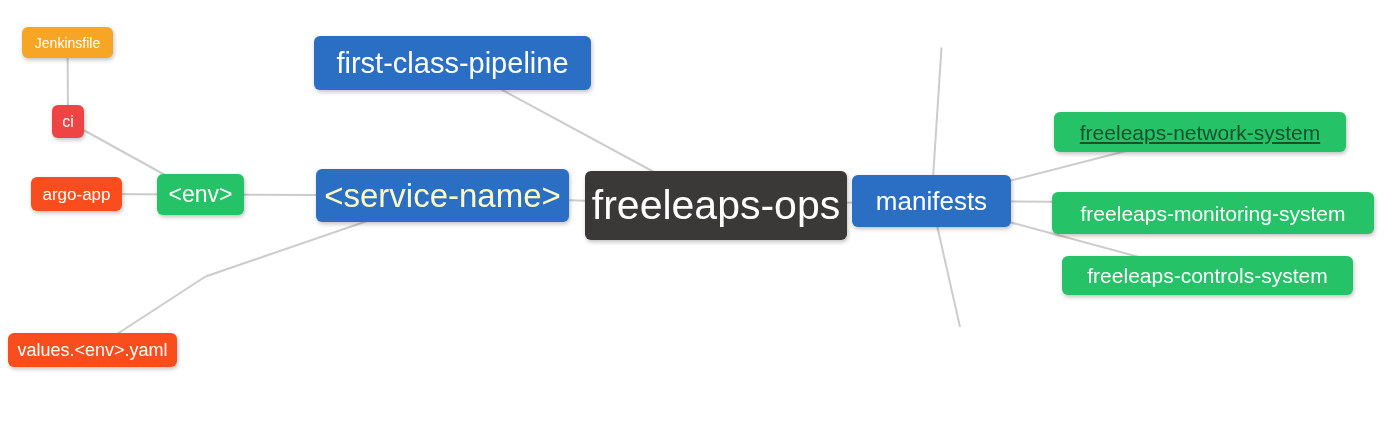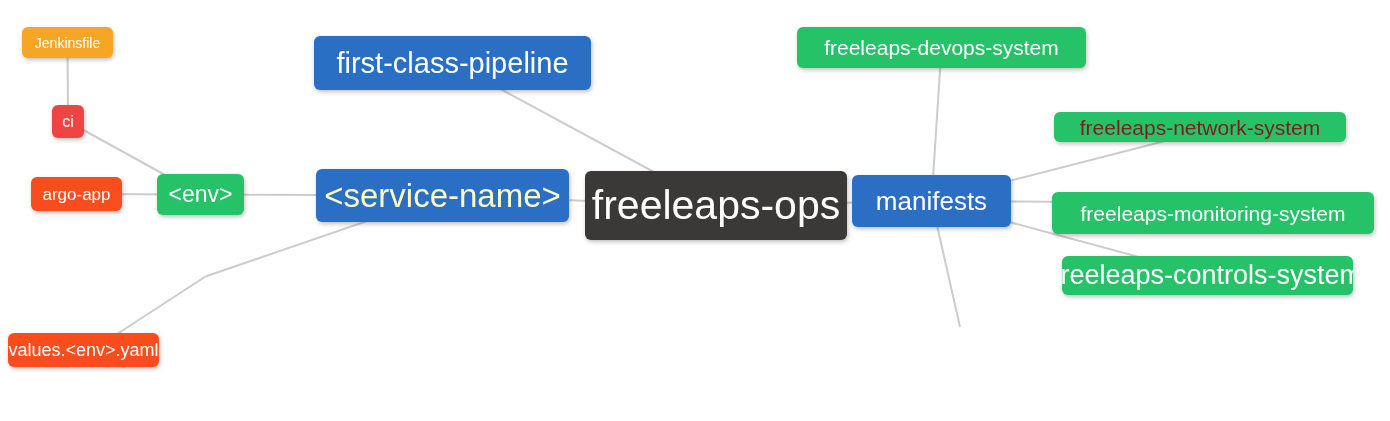--- a/index.html
+++ b/index.html
@@ -55,22 +55,21 @@
       <line x1="931.5" y1="201" x2="1200" y2="132" stroke="#cccccc" stroke-width="2"></line>
       <line x1="931.5" y1="201" x2="1213" y2="203" stroke="#cccccc" stroke-width="2"></line>
       <line x1="931.5" y1="201" x2="1207.5" y2="275.5" stroke="#cccccc" stroke-width="2"></line>
       <line x1="931.5" y1="201" x2="960" y2="327" stroke="#cccccc" stroke-width="2"></line>
     </svg>
 
 <div class="node" style="left: 22px; top: 27px; width: 91px; height: 31px; background: rgb(246, 166, 36); color: rgb(255, 255, 255); font-size: 14px;">Jenkinsfile</div>
     <div class="node" style="left: 52px; top: 105px; width: 32px; height: 33px; background: #ef4444; color: rgb(255, 255, 255); font-size: 16px;">ci</div>
     <div class="node" style="left: 31px; top: 177px; width: 91px; height: 34px; background: rgb(249, 77, 30); color: rgb(255, 255, 255); font-size: 17px;">argo-app</div>
     <div class="node" style="left: 157px; top: 174px; width: 87px; height: 41px; background: rgb(37, 194, 104); color: rgb(255, 255, 255); font-size: 23px;">&lt;env&gt;</div>
-    <div class="node" style="left: 8px; top: 333px; width: 151px; height: 34px; background: rgb(249, 77, 30); color: rgb(255, 255, 255); font-size: 18px;">values.&lt;env&gt;.yaml</div>
+    <div class="node" style="left: 8px; top: 333px; width: 169px; height: 34px; background: rgb(249, 77, 30); color: rgb(255, 255, 255); font-size: 18px;">values.&lt;env&gt;.yaml</div>
     <div class="node" style="left: 314px; top: 36px; width: 277px; height: 54px; background: rgb(42, 111, 196); color: rgb(255, 255, 255); font-size: 29px;">first-class-pipeline</div>
     <div class="node" style="left: 316px; top: 169px; width: 253px; height: 53px; background: rgb(42, 111, 196); color: #fef9c3; font-size: 33px;">&lt;service-name&gt;</div>
     <div class="node" style="left: 585px; top: 171px; width: 262px; height: 69px; background: rgb(59, 56, 56); color: rgb(255, 255, 255); font-size: 41px;">freeleaps-ops</div>
     <div class="node" style="left: 852px; top: 175px; width: 159px; height: 52px; background: rgb(42, 111, 196); color: rgb(255, 255, 255); font-size: 26px;">manifests</div>
-    <div class="node" style="left: 797px; top: 27px; width: 289px; height: 41px; background: rgb(37, 194, 104); color: rgb(255, 255, 255); font-size: 21px;">freeleaps-devops-system</div>
-    <div class="node" style="left: 1054px; top: 112px; width: 292px; height: 30px; background: rgb(37, 194, 104); color: #7f1d1d; font-size: 21px;">freeleaps-network-system</div>
+    <div class="node" style="left: 1054px; top: 112px; width: 292px; height: 40px; background: rgb(37, 194, 104); color: #14532d; font-size: 21px; text-decoration: underline;">freeleaps-network-system</div>
     <div class="node" style="left: 1052px; top: 182px; width: 322px; height: 42px; background: rgb(37, 194, 104); color: rgb(255, 255, 255); font-size: 21px; margin-top: 10px;">freeleaps-monitoring-system</div>
-    <div class="node" style="left: 1062px; top: 256px; width: 291px; height: 39px; background: rgb(37, 194, 104); color: rgb(255, 255, 255); font-size: 27px; text-align: center;">freeleaps-controls-system</div>
+    <div class="node" style="left: 1062px; top: 256px; width: 291px; height: 39px; background: rgb(37, 194, 104); color: rgb(255, 255, 255); font-size: 21px; text-align: center;">freeleaps-controls-system</div>
   </div>
 
 </body></html>

